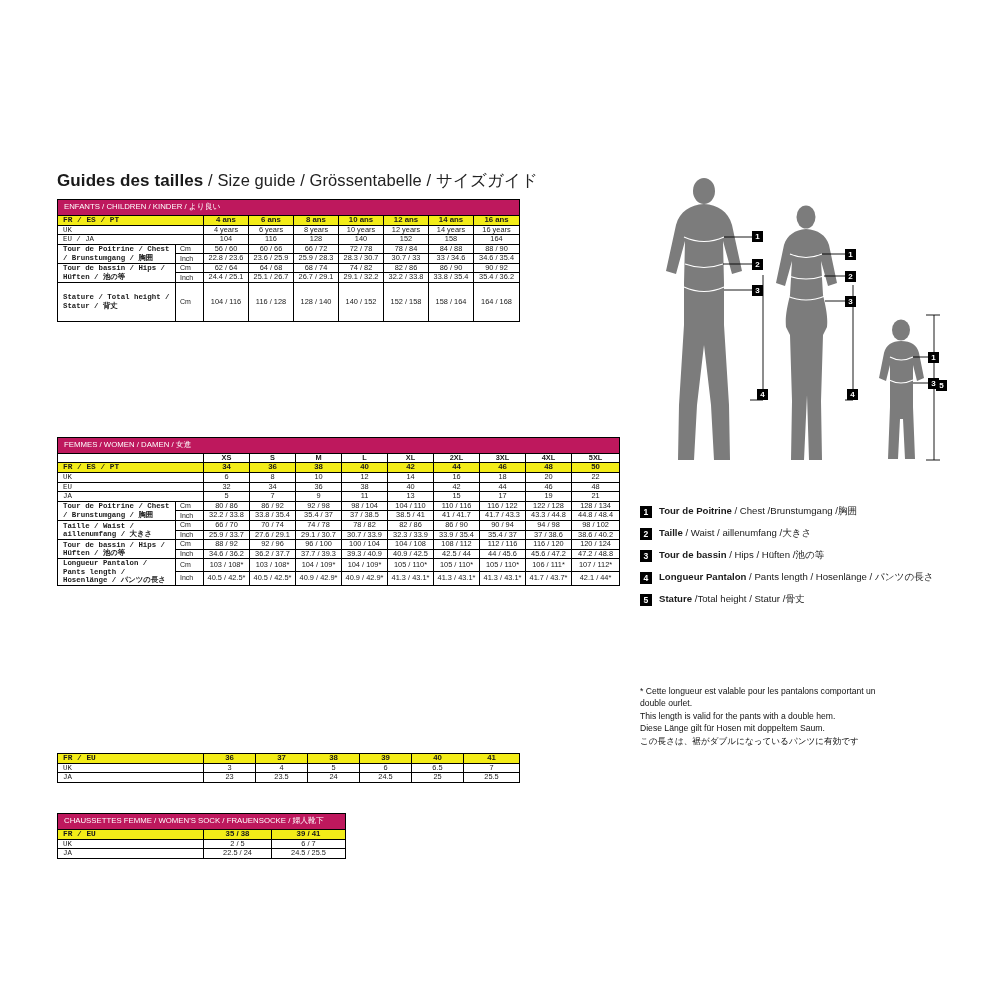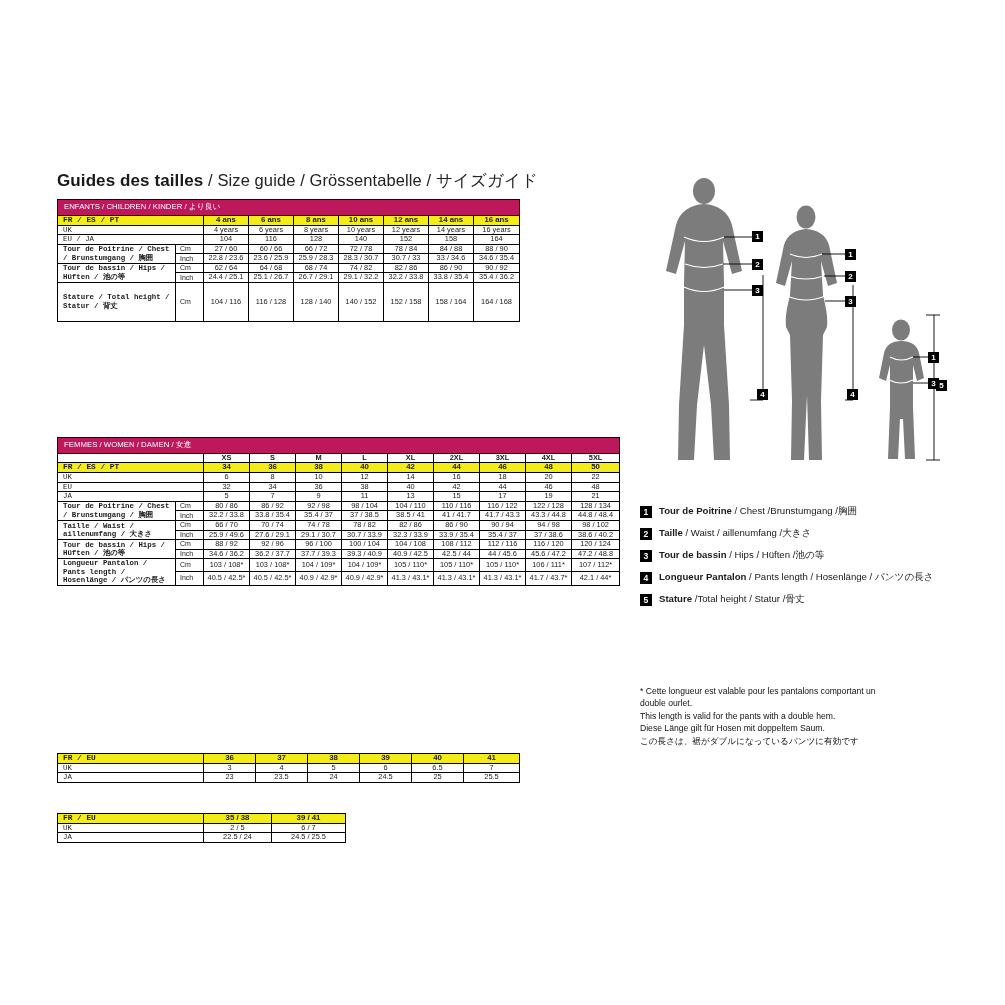--- a/index.html
+++ b/index.html
@@ -123,21 +123,21 @@
         <td>152</td>
         <td>158</td>
         <td>164</td>
       </tr>
 
       <tr>
         <td class="lbl b" rowspan="2">
           <span>Tour de Poitrine / Chest / Brunstumgang / 胸囲</span>
         </td>
         <td class="unit">Cm</td>
-        <td>27 / 60</td>
+        <td>56 / 60</td>
         <td>60 / 66</td>
         <td>66 / 72</td>
         <td>72 / 78</td>
         <td>78 / 84</td>
         <td>84 / 88</td>
         <td>88 / 90</td>
       </tr>
       <tr>
         <td class="unit">Inch</td>
         <td>22.8 / 23.6</td>
@@ -306,21 +306,21 @@
         <td>74 / 78</td>
         <td>78 / 82</td>
         <td>82 / 86</td>
         <td>86 / 90</td>
         <td>90 / 94</td>
         <td>94 / 98</td>
         <td>98 / 102</td>
       </tr>
       <tr>
         <td class="unit">Inch</td>
-        <td>25.9 / 49.6</td>
+        <td>25.9 / 33.7</td>
         <td>27.6 / 29.1</td>
         <td>29.1 / 30.7</td>
         <td>30.7 / 33.9</td>
         <td>32.3 / 33.9</td>
         <td>33.9 / 35.4</td>
         <td>35.4 / 37</td>
         <td>37 / 38.6</td>
         <td>38.6 / 40.2</td>
       </tr>
 
@@ -423,20 +423,23 @@
     </tbody>
   </table>
 
   <table id="tbl-socks" style="left:57px;top:813px;width:288px;">
     <colgroup>
       <col style="width:146px">
         <col style="width:68px">
         <col style="width:74px">
     </colgroup>
     <tbody>
+      <tr class="hdrband">
+        <td colspan="3">CHAUSSETTES FEMME / WOMEN'S SOCK / FRAUENSOCKE / 婦人靴下</td>
+      </tr>
       <tr class="yellow">
         <td class="lbl">FR / EU</td>
         <td>35 / 38</td>
         <td>39 / 41</td>
       </tr>
       <tr>
         <td class="lbl">UK</td>
         <td>2 / 5</td>
         <td>6 / 7</td>
       </tr>

